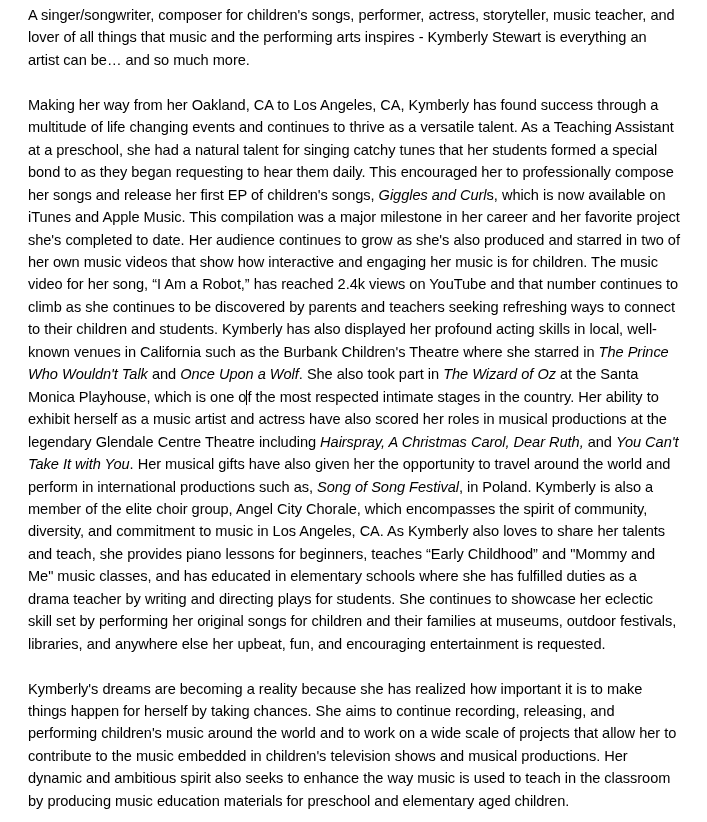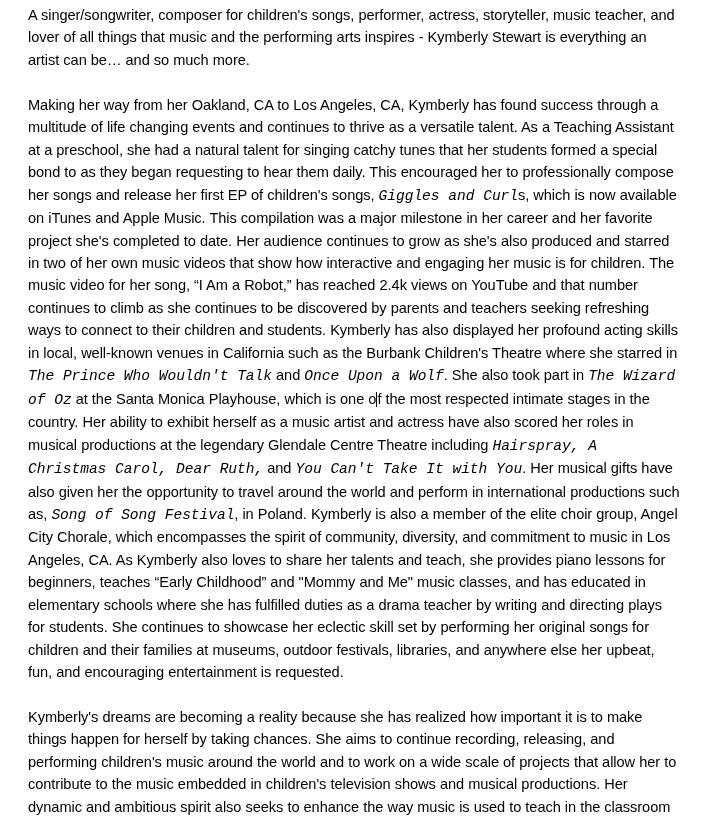--- a/index.html
+++ b/index.html
@@ -29,21 +29,20 @@
     margin: 0;
     letter-spacing: -0.06px;
     word-spacing: 0.1px;
     -webkit-font-smoothing: none;
   }
   .para + .para {
     margin-top: 22.45px;
   }
   i, .ital {
     font-style: italic;
-    font-family: Liberation Mono, monospace;
   }
   
   .caret {
     display: inline-block;
     width: 1px;
     height: 15px;
     background: #000000;
     vertical-align: -2px;
     margin: 0 0px;
     position: relative;

